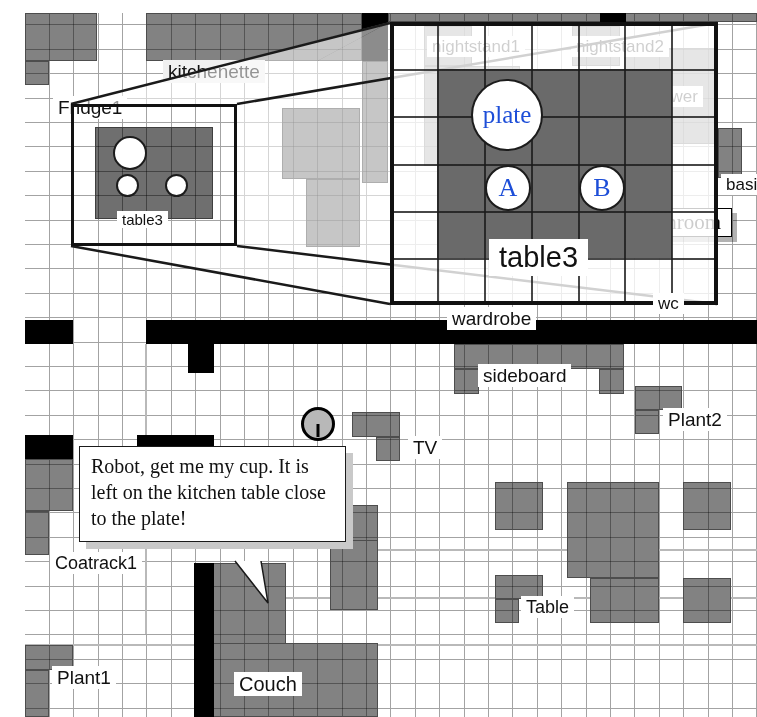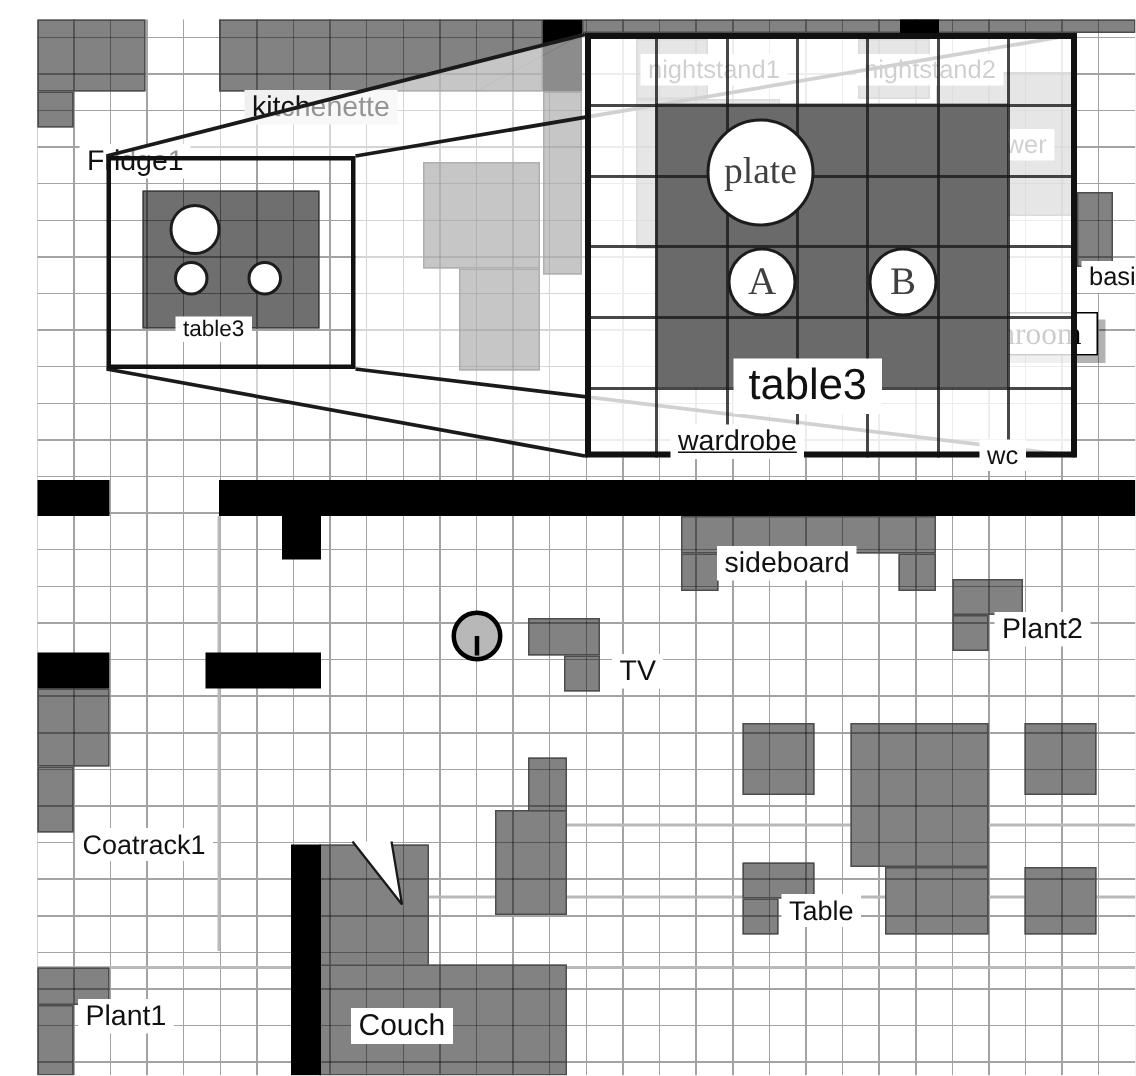--- a/index.html
+++ b/index.html
@@ -21,21 +21,21 @@
   .wall{position:absolute;background:#000;}
   
   .flabel{position:absolute;background:#fff;color:#111;font-size:19px;line-height:1.12;
           padding:1px 5px;white-space:nowrap;}
   .rlabel{position:absolute;background:#fff;color:#000;font-family:"Liberation Serif",serif;
           font-size:23px;line-height:1.1;padding:2px 10px;border:1.5px solid #000;
           box-shadow:5px 5px 0 rgba(0,0,0,.3);white-space:nowrap;}
   .wash{position:absolute;left:0;top:0;width:757px;height:420px;background:rgba(255,255,255,.55);pointer-events:none;}
   .circ{position:absolute;border-radius:50%;background:#fff;border:2px solid #1c1c1c;
         display:flex;align-items:center;justify-content:center;box-sizing:border-box;
-        font-family:"Liberation Serif",serif;color:#404040;}
+        font-family:"Liberation Serif",serif;color:#1d4ed8;}
   svg.overlay{position:absolute;left:0;top:0;pointer-events:none;}
   
   .zframe{position:absolute;left:71px;top:104px;width:166px;height:142px;border:3px solid #111;box-sizing:border-box;}
   .inset-bg{position:absolute;left:390px;top:22px;width:328px;height:283px;background:rgba(255,255,255,.8);}
   .inset-grid{position:absolute;left:390px;top:22px;width:328px;height:283px;
     background-image:
       repeating-linear-gradient(to right,rgba(25,25,25,.8) 0 2px,transparent 2px 46.9px),
       repeating-linear-gradient(to bottom,rgba(25,25,25,.8) 0 2px,transparent 2px 47.2px);}
   .inset-border{position:absolute;left:390px;top:22px;width:328px;height:283px;border:4px solid #111;box-sizing:border-box;}
   .insettable{position:absolute;left:437px;top:69px;width:235px;height:189px;background:#6a6a6a;}
@@ -158,22 +158,23 @@
 
   <div class="inset-bg"></div>
   <div class="insettable"></div>
   <div class="inset-grid"></div>
   <div class="circ" style="left:471px;top:79px;width:72px;height:72px;font-size:25px;">plate</div>
   <div class="circ" style="left:485px;top:165px;width:46px;height:46px;font-size:26px;">A</div>
   <div class="circ" style="left:579px;top:165px;width:46px;height:46px;font-size:26px;">B</div>
   <div class="t3big">table3</div>
   <div class="inset-border"></div>
 
-  <div class="flabel" style="left:447px;top:283px;text-decoration:underline;">wardrobe</div>
+  <div class="flabel" style="left:447px;top:307px;">wardrobe</div>
   <div class="flabel" style="left:653px;top:293px;font-size:17px;">wc</div>
 
   <div class="robot"></div>
 
+  <div class="bubble">Robot, get me my cup. It is left on the kitchen table close to the plate!</div>
   <svg class="overlay" width="757" height="717">
     <path d="M235 561 L268 603 L261 561" fill="#ffffff" stroke="#1a1a1a" stroke-width="1.5"></path>
   </svg>
 
 </div>
 
 </body></html>

